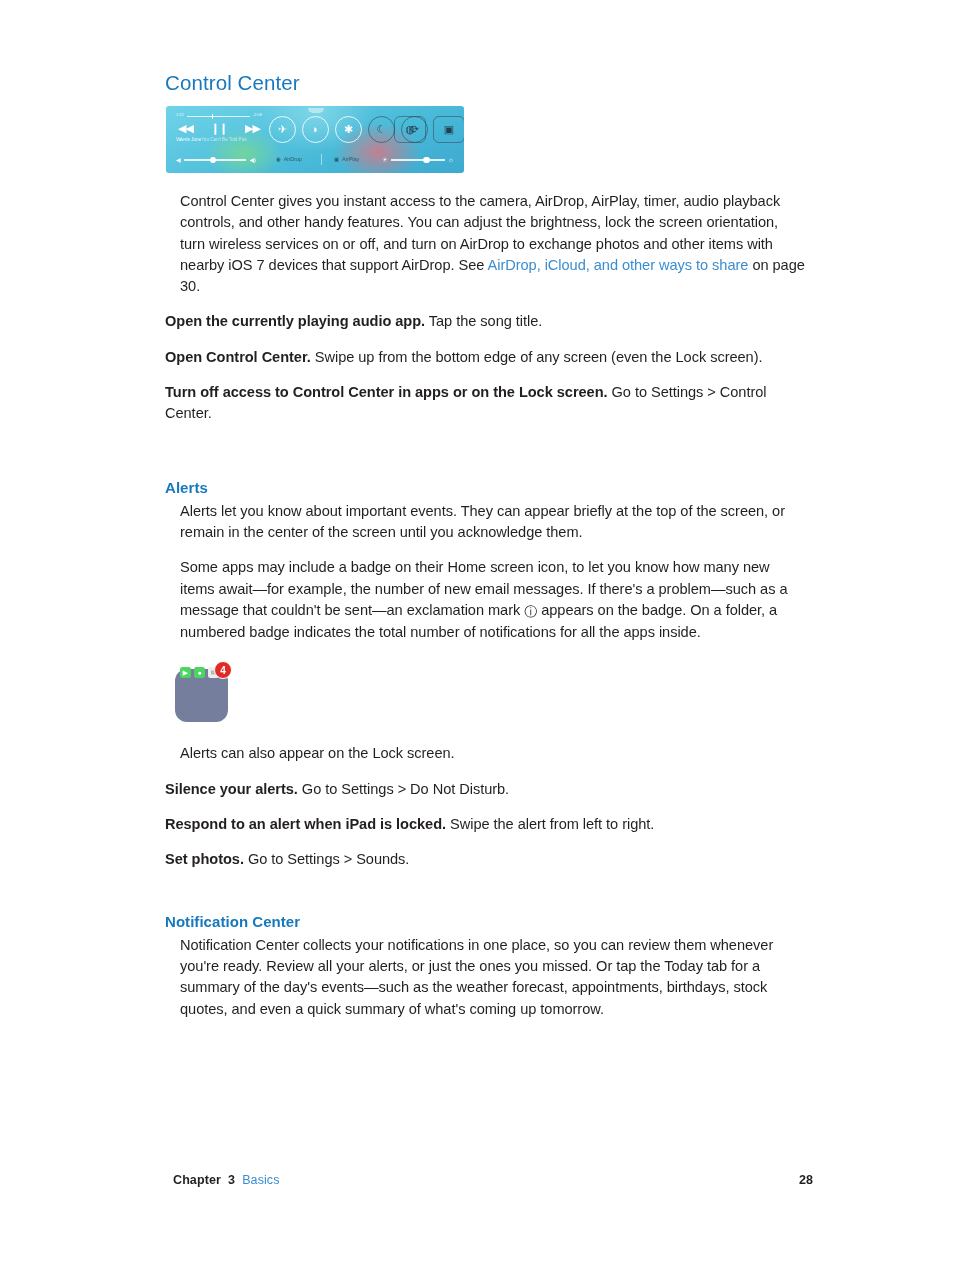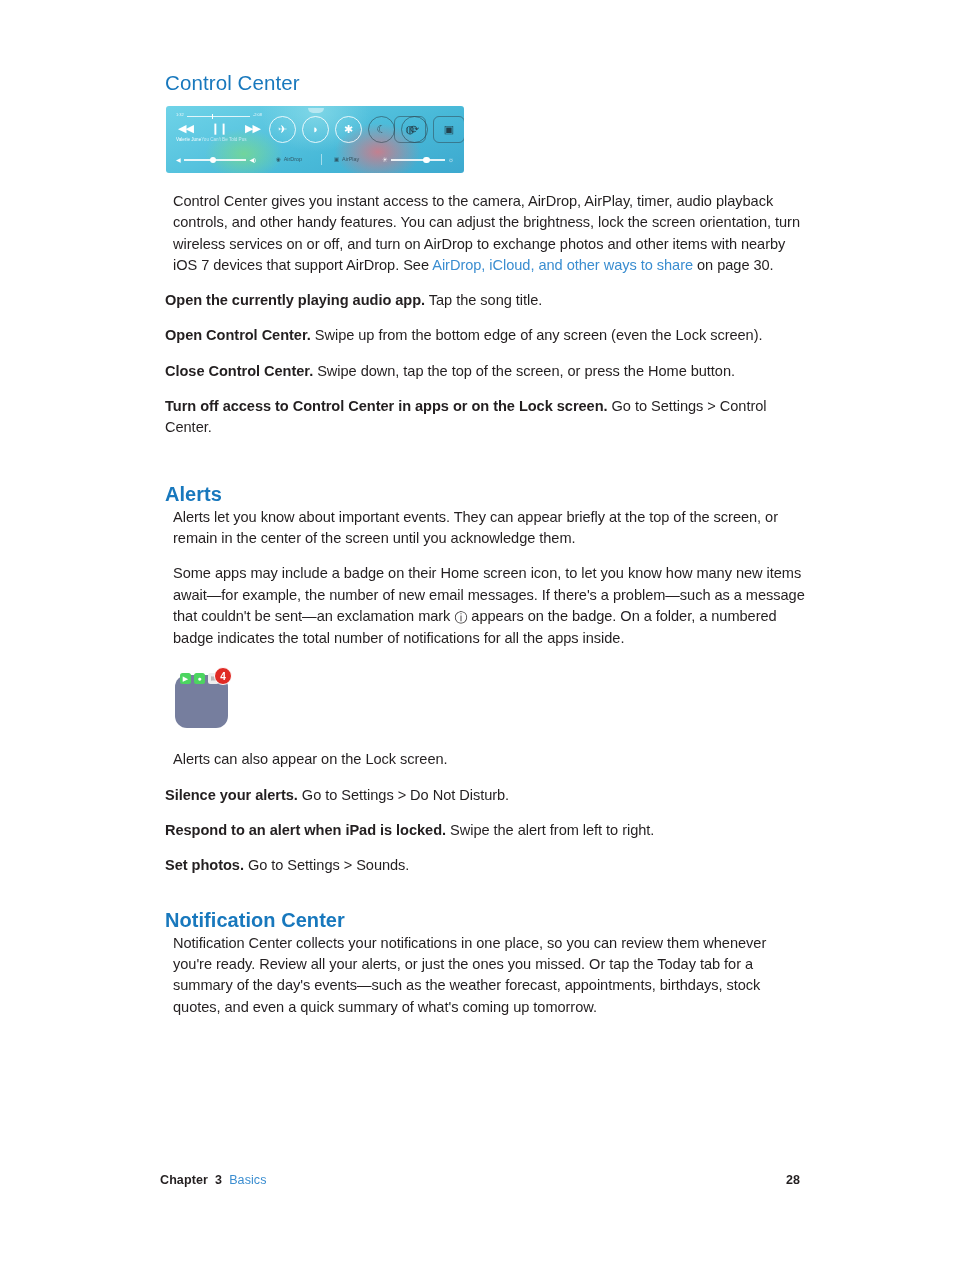--- a/index.html
+++ b/index.html
@@ -34,32 +34,32 @@
   h1.section-title {
     font-size: 20.5px;
     line-height: 26px;
     font-weight: 400;
     color: #1878bd;
     margin: 0 0 10px 0;
     letter-spacing: 0.1px;
   }
 
   h2.sub-title {
-    font-size: 20px;
+    font-size: 15px;
     line-height: 22px;
     font-weight: bold;
     color: #1878bd;
-    margin: 0 0 2px 0;
+    margin: 8px 0 2px 0;
     letter-spacing: 0.05px;
   }
 
   p.body-text {
     font-size: 14.6px;
     line-height: 21.3px;
-    margin: 0 0 14px 8px;
+    margin: 0 0 14px 15px;
     color: #231f20;
     letter-spacing: -0.05px;
   }
 
   p.task {
     font-size: 14.6px;
     line-height: 21.3px;
     margin: 0 0 14px 0;
     color: #231f20;
     letter-spacing: -0.05px;
@@ -241,21 +241,21 @@
     font-size: 10px;
     font-weight: bold;
     line-height: 18px;
     text-align: center;
     box-sizing: border-box;
   }
 
   
   .footer {
     position: absolute;
-    left: 160px;
+    left: 173px;
     top: 1173px;
     width: 640px;
     display: flex;
     align-items: baseline;
     justify-content: space-between;
     font-size: 12.5px;
   }
   .footer-left { font-weight: bold; color: #231f20; letter-spacing: 0.1px; }
   .footer-left .chapnum { font-weight: bold; }
   .footer-left .basics { color: #3a8dd0; font-weight: normal; margin-left: 7px; }
@@ -341,21 +341,20 @@
     </div>
 
     <div class="gap-md"></div>
 
     <p class="body-text"><span>Control Center gives you instant access to the camera, AirDrop, AirPlay, timer, audio playback controls, and other handy features. You can adjust the brightness, lock the screen orientation, turn wireless services on or off, and turn on AirDrop to exchange photos and other items with nearby iOS 7 devices that support AirDrop. See </span><span class="doclink">AirDrop, iCloud, and other ways to share</span><span> on page 30.</span></p>
 
     <p class="task"><b>Open the currently playing audio app.</b><span> Tap the song title.</span></p>
 
     <p class="task"><b>Open Control Center.</b><span> Swipe up from the bottom edge of any screen (even the Lock screen).</span></p>
 
-    <p class="task"><b>Close Control Center.</b><span> Swipe down, tap the top of the screen, or press the Home button.</span></p>
 
     <p class="task"><b>Turn off access to Control Center in apps or on the Lock screen.</b><span> Go to Settings &gt; Control Center.</span></p>
 
     <div class="gap-lg"></div>
 
 
     <h2 class="sub-title">Alerts</h2>
 
     <p class="body-text">Alerts let you know about important events. They can appear briefly at the top of the screen, or remain in the center of the screen until you acknowledge them.</p>
 

